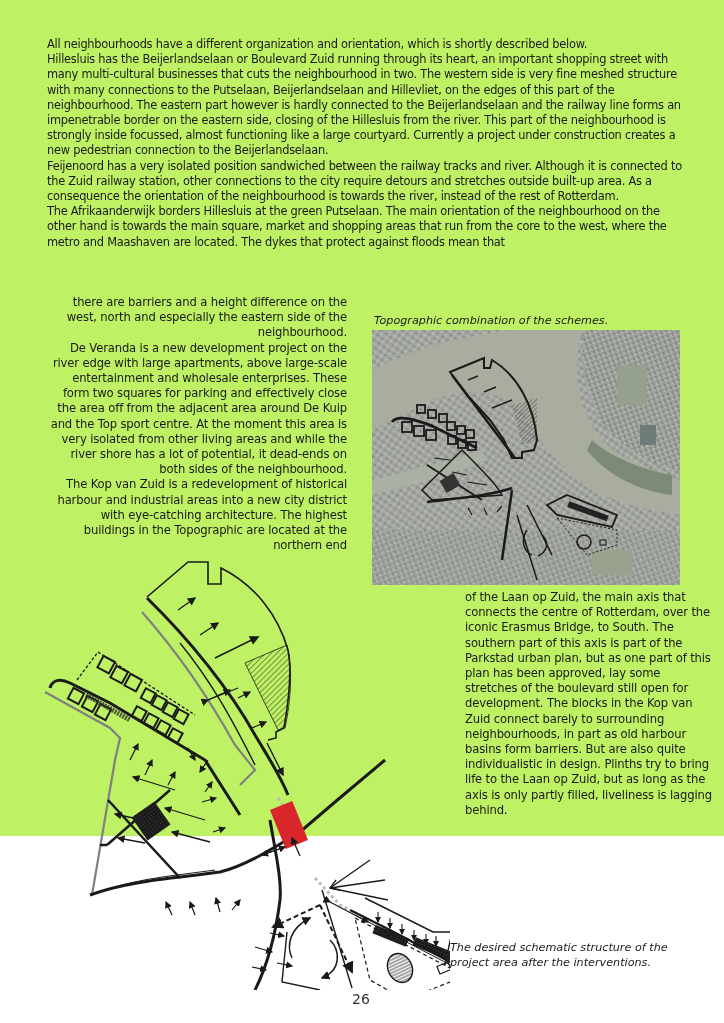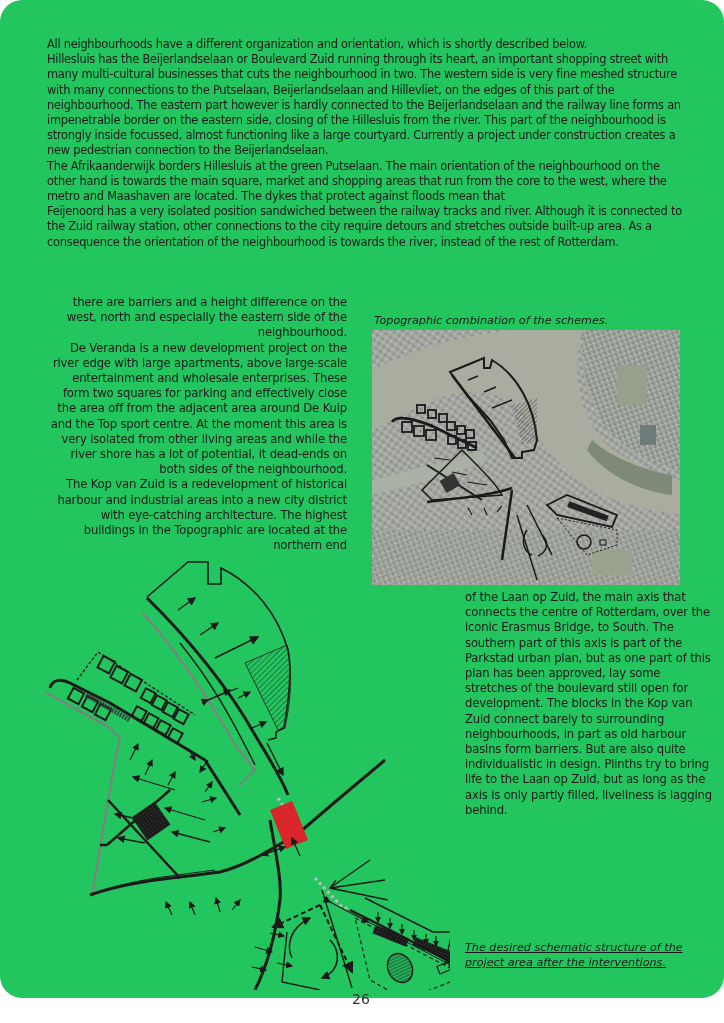--- a/index.html
+++ b/index.html
@@ -1,41 +1,41 @@
 <!DOCTYPE html>
 <html><head>
 <meta charset="utf-8">
 <style>
   html, body { margin: 0; padding: 0; background: #ffffff; }
   body { width: 724px; height: 1023px; position: relative; overflow: hidden;
          font-family: "DejaVu Sans", sans-serif; color: #1a1a1a; }
-  .page { position: absolute; left: 0; top: 0; width: 724px; height: 998px; background: #22c55e; border-radius: 22px; }
+  .page { position: absolute; left: 0; top: 0; width: 724px; height: 836px; background: #bef264; }
   .text-block { position: absolute; font-size: 11.4px; line-height: 15.2px; letter-spacing: -0.25px; }
   .text-block p { margin: 0; }
   #top-text { left: 47px; top: 37px; width: 640px; }
   #left-col { left: 47px; top: 295px; width: 300px; font-size: 11.6px; letter-spacing: -0.15px; text-align: right; }
   #right-col { left: 465px; top: 590px; width: 250px; font-size: 11.6px; letter-spacing: -0.15px; }
   .caption { position: absolute; font-style: italic; font-size: 11.2px; line-height: 15px; color: #1a1a1a; }
   #caption-topo { left: 374px; top: 313px; width: 320px; }
-  #caption-schematic { left: 465px; top: 940px; width: 250px; text-decoration: underline; }
+  #caption-schematic { left: 450px; top: 940px; width: 250px; }
   .spacer { height: 15px; }
   #aerial { position: absolute; left: 372px; top: 330px; width: 308px; height: 255px; overflow: hidden; background: #9ea39b; }
   #schematic { position: absolute; left: 30px; top: 560px; width: 420px; height: 430px; }
   #page-number { position: absolute; left: 352px; top: 991px; font-size: 14px; color: #333; }
 </style>
 </head>
 <body>
 
 <div class="page">
 
   <div class="text-block" id="top-text">
     <p>All neighbourhoods have a different organization and orientation, which is shortly described below.</p>
     <p>Hillesluis has the Beijerlandselaan or Boulevard Zuid running through its heart, an important shopping street with many multi-cultural businesses that cuts the neighbourhood in two. The western side is very fine meshed structure with many connections to the Putselaan, Beijerlandselaan and Hillevliet, on the edges of this part of the neighbourhood. The eastern part however is hardly connected to the Beijerlandselaan and the railway line forms an impenetrable border on the eastern side, closing of the Hillesluis from the river. This part of the neighbourhood is strongly inside focussed, almost functioning like a large courtyard. Currently a project under construction creates a new pedestrian connection to the Beijerlandselaan.</p>
+    <p>Feijenoord has a very isolated position sandwiched between the railway tracks and river. Although it is connected to the Zuid railway station, other connections to the city require detours and stretches outside built-up area. As a consequence the orientation of the neighbourhood is towards the river, instead of the rest of Rotterdam.</p>
     <p>The Afrikaanderwijk borders Hillesluis at the green Putselaan. The main orientation of the neighbourhood on the other hand is towards the main square, market and shopping areas that run from the core to the west, where the metro and Maashaven are located. The dykes that protect against floods mean that</p>
-    <p>Feijenoord has a very isolated position sandwiched between the railway tracks and river. Although it is connected to the Zuid railway station, other connections to the city require detours and stretches outside built-up area. As a consequence the orientation of the neighbourhood is towards the river, instead of the rest of Rotterdam.</p>
   </div>
 
   <div class="text-block" id="left-col">
     <p>there are barriers and a height difference on the west, north and especially the eastern side of the neighbourhood.</p>
     <p>De Veranda is a new development project on the river edge with large apartments, above large-scale entertainment and wholesale enterprises. These form two squares for parking and effectively close the area off from the adjacent area around De Kuip and the Top sport centre. At the moment this area is very isolated from other living areas and while the river shore has a lot of potential, it dead-ends on both sides of the neighbourhood.</p>
     <p>The Kop van Zuid is a redevelopment of historical harbour and industrial areas into a new city district with eye-catching architecture. The highest buildings in the Topographic are located at the northern end</p>
   </div>
 
   <div class="caption" id="caption-topo">Topographic combination of the schemes.</div>
 

